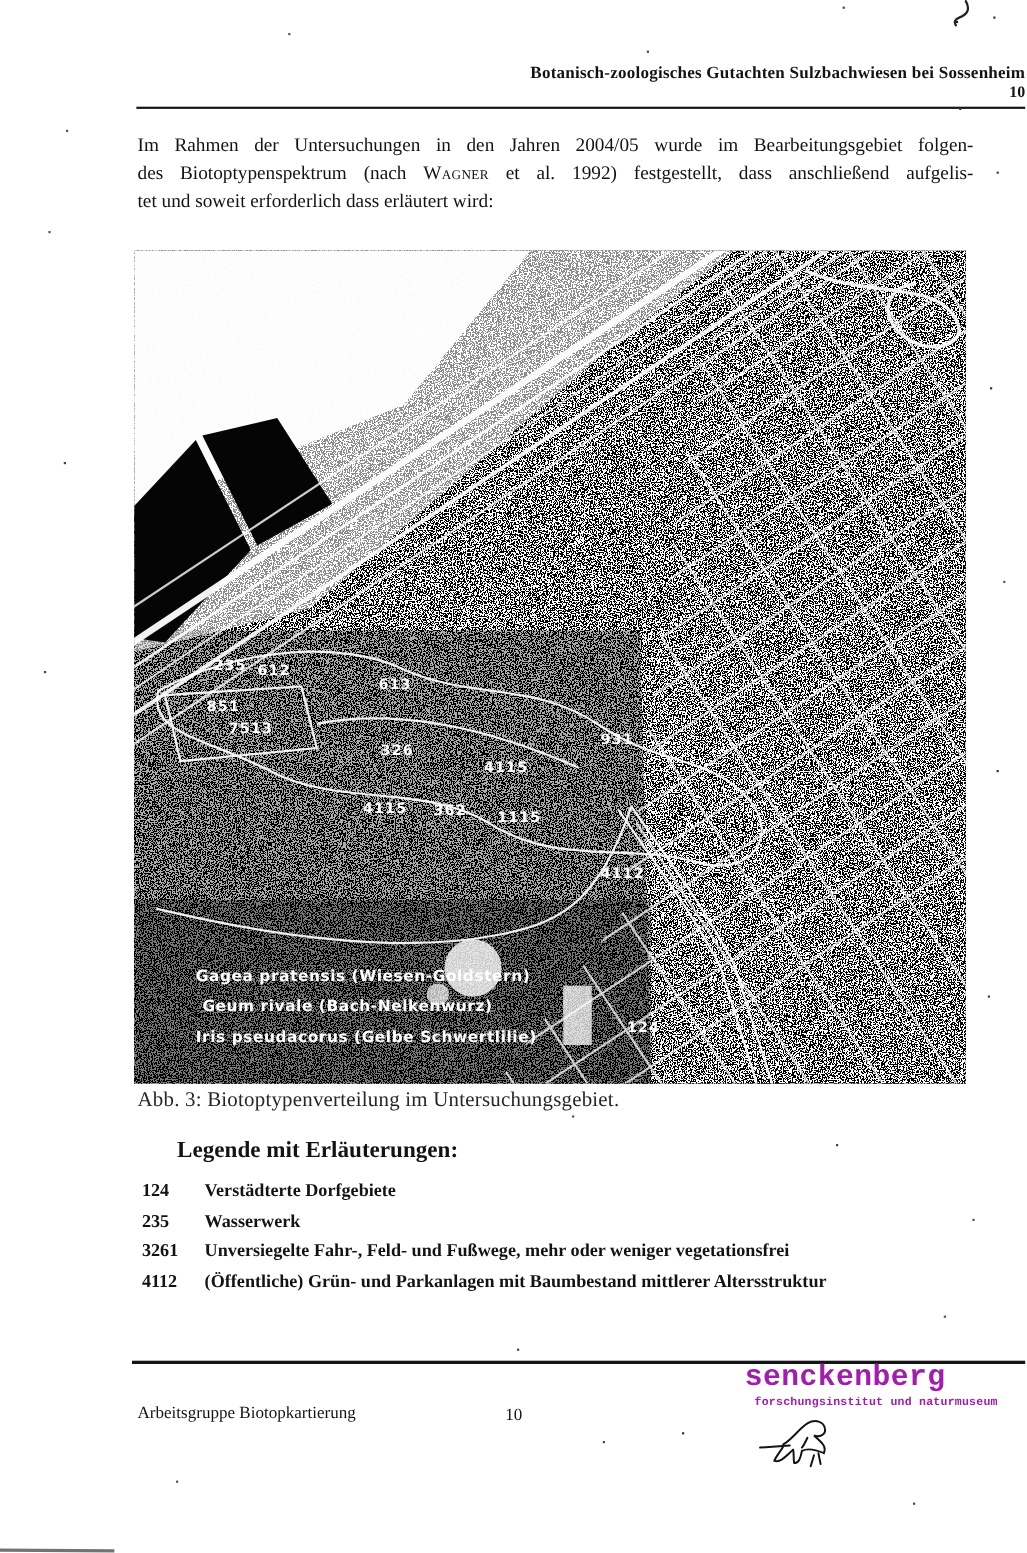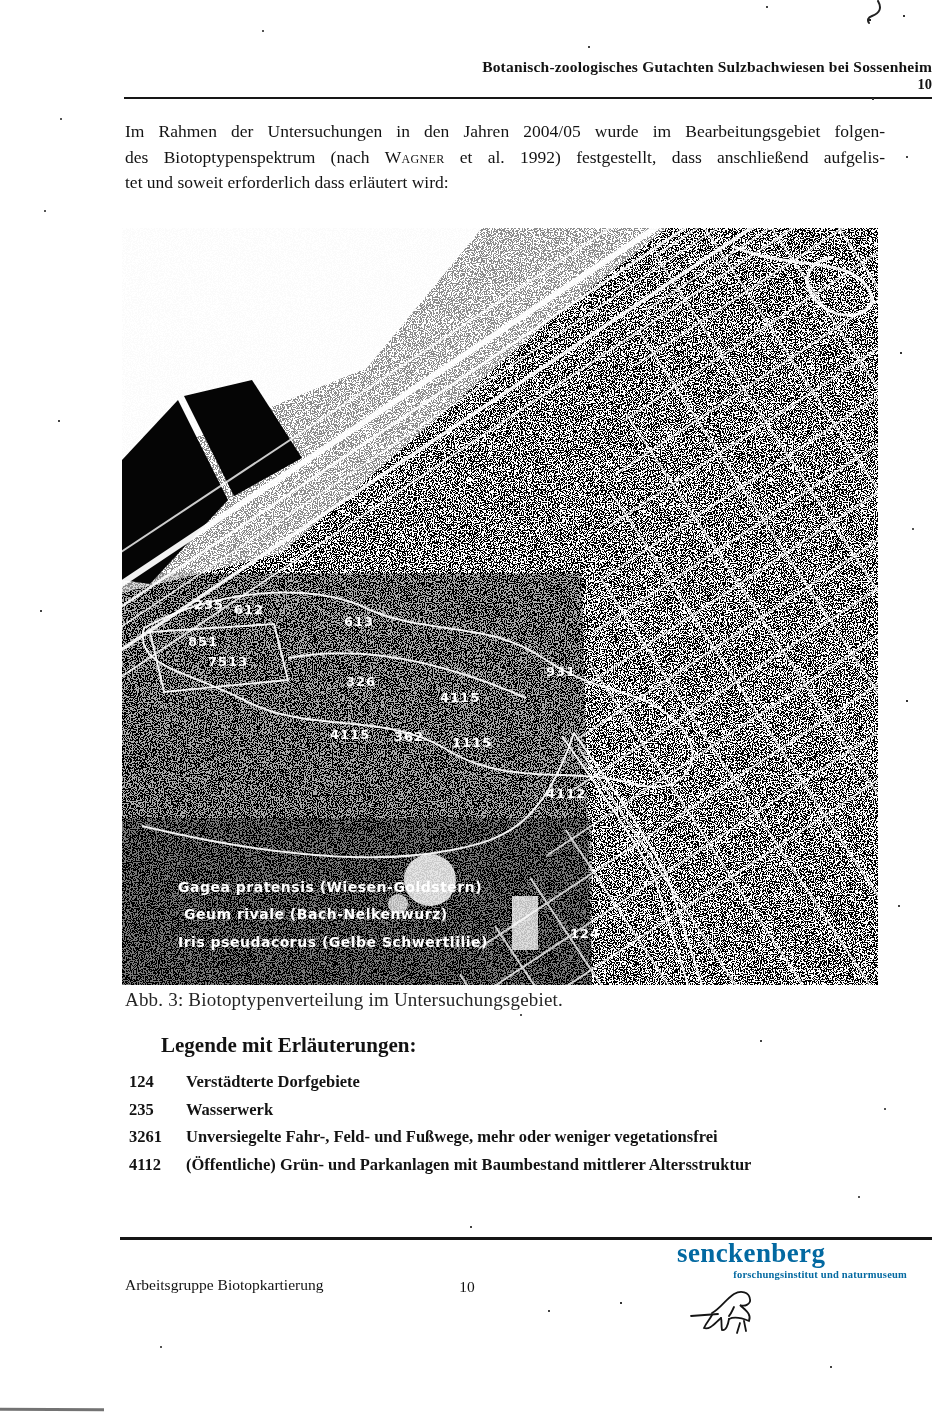--- a/index.html
+++ b/index.html
@@ -37,21 +37,21 @@
   .lg-row{display:flex;font-weight:bold;font-size:16.5px;line-height:27px;margin-bottom:.5px;}
   .lg-code{width:57px;flex:none;}
   .lg-label{width:700px;}
   .lg-label span{display:block;}
   .lg-label .l2:empty{display:none;}
 
   
   .footer-rule{position:absolute;left:120px;top:1237px;width:812px;height:2.5px;background:#151515;}
   .footer-left{position:absolute;left:125px;top:1276px;font-size:15.5px;}
   .brand{position:absolute;left:677px;top:1238px;width:230px;
-         font-family:Liberation Serif, serif;color:#0369a1;}
+         font-family:Liberation Mono, monospace;color:#a21caf;}
   .brand .wordmark{font-size:27px;font-weight:bold;letter-spacing:.4px;line-height:30px;}
   .brand .sub{font-size:10.5px;font-weight:bold;letter-spacing:.2px;margin-top:1px;text-align:right;}
   .dino{position:absolute;left:688px;top:1283px;}
   .bottom-pageno{position:absolute;left:0;top:1278px;width:934px;text-align:center;font-size:15.5px;}
 
   
   .corner-mark{position:absolute;left:858px;top:0;}
   .edge-smudge{position:absolute;left:0;top:1408px;width:104px;height:3px;background:#000;opacity:.55;transform:rotate(.4deg);}
   .specks{position:absolute;inset:0;pointer-events:none;}
   .specks::before{content:"";position:absolute;left:0;top:0;width:2px;height:2px;background:transparent;

